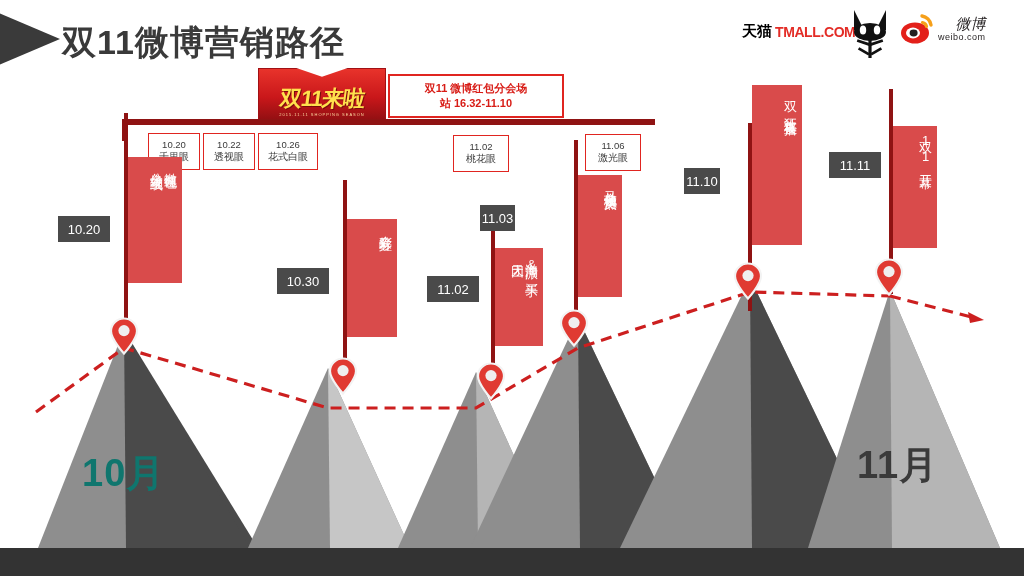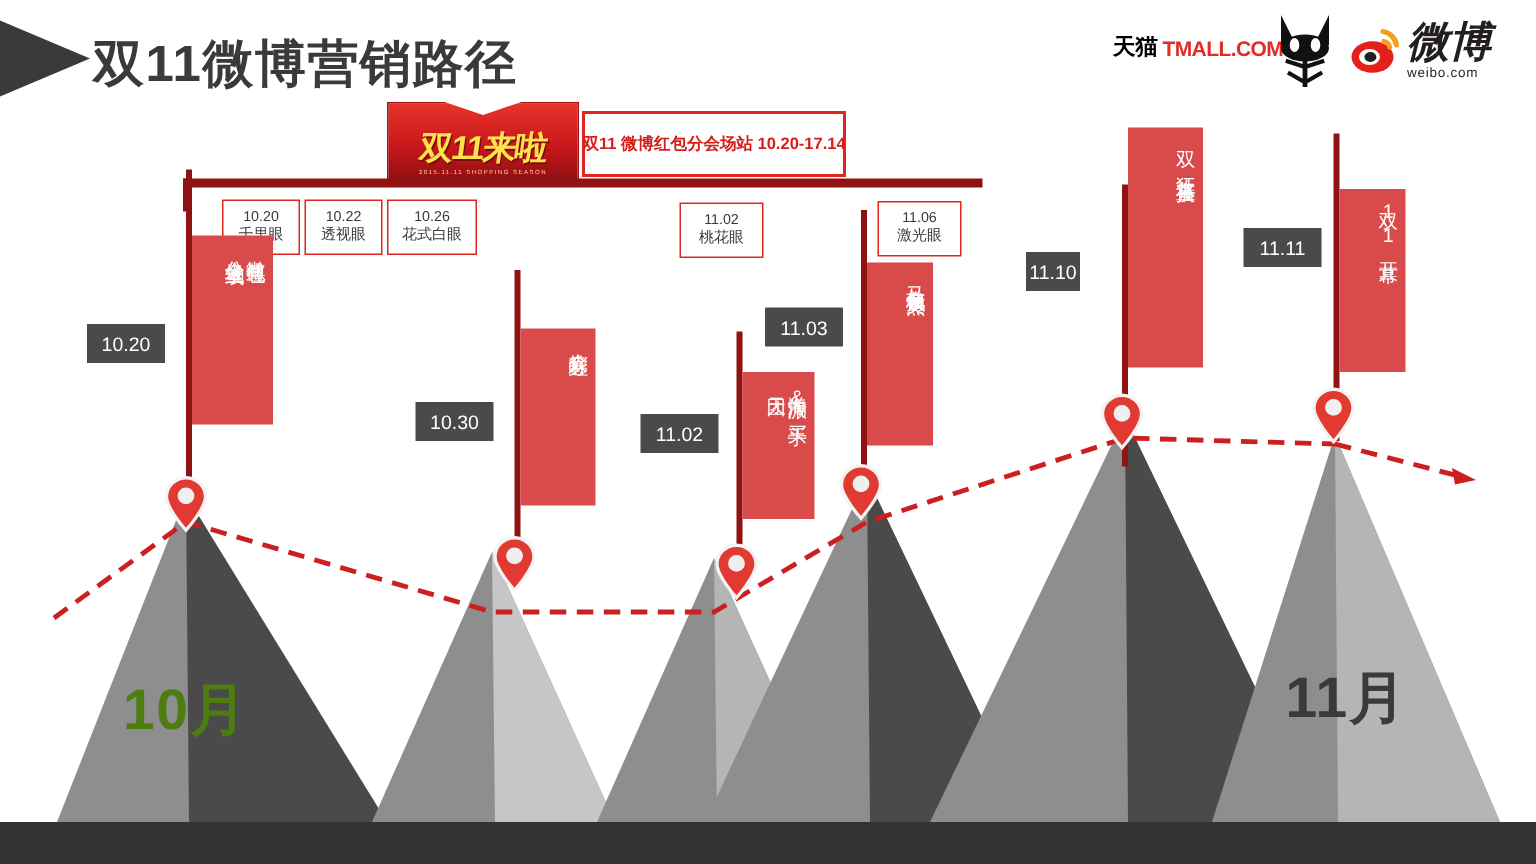--- a/index.html
+++ b/index.html
@@ -19,38 +19,38 @@
          letter-spacing:1px;white-space:nowrap;}
 
   
   .tmall-logo{position:absolute;left:742px;top:22px;display:flex;align-items:center;gap:3px;}
   .tmall-cn{font-size:15px;font-weight:bold;color:#000000;}
   .tmall-en{font-size:14px;font-weight:bold;color:#e32c26;letter-spacing:-0.4px;}
   .tmall-cat{position:absolute;left:852px;top:8px;width:36px;height:52px;}
   .weibo-logo{position:absolute;left:900px;top:14px;display:flex;align-items:center;gap:4px;}
   .weibo-eye{width:34px;height:30px;}
   .weibo-txt{display:flex;flex-direction:column;line-height:1;}
-  .weibo-cn{font-size:28px;font-weight:bold;color:#231f20;font-style:italic;text-align:right;}
+  .weibo-cn{font-size:15px;font-weight:normal;color:#231f20;font-style:italic;text-align:right;}
   .weibo-en{font-size:9px;color:#231f20;letter-spacing:0.5px;margin-top:2px;}
 
   
   .d11badge{position:absolute;left:258px;top:68px;width:128px;height:54px;
             background:linear-gradient(180deg,#e8332b 0%,#c9171a 55%,#8f0f12 100%);
             border:1px solid #a11014;box-sizing:border-box;
             display:flex;align-items:center;justify-content:center;
             clip-path:polygon(0 0,30% 0,50% 16%,70% 0,100% 0,100% 100%,0 100%);}
   .d11txt{font-size:22px;font-weight:bold;color:#ffe14d;text-shadow:1px 1px 0 #7a0b0c;
           transform:skewX(-8deg);letter-spacing:-1px;margin-top:8px;}
   .d11sub{position:absolute;bottom:4px;left:0;width:100%;text-align:center;
           font-size:4px;color:#ffd9a0;letter-spacing:1px;}
 
   
   .callout{position:absolute;left:388px;top:74px;width:176px;height:44px;background:#fff;
            border:2px solid #e02520;box-sizing:border-box;
-           display:flex;flex-direction:row;align-items:center;justify-content:center;}
+           display:flex;flex-direction:column;align-items:center;justify-content:center;}
   .callout span{font-size:11px;font-weight:bold;color:#d81d17;line-height:1.35;white-space:nowrap;}
 
   
   .tl-bar{position:absolute;left:122px;top:119px;width:533px;height:6px;background:#8f1313;}
   .tl-cap{position:absolute;left:122px;top:119px;width:6px;height:22px;background:#8f1313;}
 
   
   .datebox{position:absolute;background:#fff;border:1.5px solid #e02520;box-sizing:border-box;
            display:flex;flex-direction:column;align-items:center;justify-content:center;}
   .datebox .d{font-size:9.5px;color:#3a3a3a;line-height:1.25;}
@@ -65,21 +65,21 @@
   .vcol{writing-mode:vertical-rl;text-orientation:upright;color:#fff;font-size:13px;
         line-height:1.08;letter-spacing:1px;white-space:nowrap;}
   .datechip{position:absolute;background:#4a4a4a;color:#fff;font-size:13px;
             display:flex;align-items:center;justify-content:center;height:26px;}
 
   
   .pin{position:absolute;width:30px;height:38px;}
 
   
   .month{position:absolute;font-size:38px;font-weight:bold;letter-spacing:1px;}
-  #m10{left:82px;top:448px;color:#4d7c0f;}
+  #m10{left:82px;top:448px;color:#0f766e;}
   #m11{left:857px;top:440px;color:#3a3a3a;}
 
   svg{display:block;overflow:visible;}
 </style>
 </head>
 <body>
 
 <div id="stage">
 
   <svg id="mountains" viewBox="0 0 1024 576" preserveAspectRatio="none">
@@ -140,21 +140,21 @@
     </div>
   </div>
 
   <div class="d11badge">
     <span class="d11txt">双11来啦</span>
     <span class="d11sub">2015.11.11   SHOPPING SEASON</span>
   </div>
 
   <div class="callout">
     <span>双11  微博红包分会场</span>
-    <span>站 10.20-17.14</span>
+    <span>站 16.32-11.10</span>
   </div>
 
   <div class="tl-bar"></div>
   <div class="tl-cap"></div>
 
   <div id="dateboxes">
       <div class="datebox" style="left: 148px; top: 133px; width: 52px; height: 37px;">
         <span class="d">10.20</span>
         <span class="n">千里眼</span>
       </div>
@@ -216,21 +216,21 @@
   <path d="M15 1.5 C7.8 1.5 2 7.2 2 14.2 C2 22 15 36.5 15 36.5 C15 36.5 28 22 28 14.2 C28 7.2 22.2 1.5 15 1.5 Z" fill="#e03a32" stroke="#f3f3f3" stroke-width="2.2"></path>
   <circle cx="15" cy="13.6" r="5.6" fill="#efefef"></circle>
         </svg>
       </div>
       <div class="flag" style="left: 574px; top: 140px; width: 50px; height: 196px;">
         <div class="pole" style="height: 196px;"></div>
         <div class="banner" style="top: 35px; width: 44px; height: 122px;">
           <span class="vcol">马总会博预文热</span>
         </div>
       </div>
-      <div class="datechip" style="left: 510px; top: 205px; width: 52px;">11.03</div>
+      <div class="datechip" style="left: 480px; top: 205px; width: 35px;">11.03</div>
       <div class="pin" style="left: 559px; top: 309px;">
         <svg viewBox="0 0 30 38">
   <path d="M15 1.5 C7.8 1.5 2 7.2 2 14.2 C2 22 15 36.5 15 36.5 C15 36.5 28 22 28 14.2 C28 7.2 22.2 1.5 15 1.5 Z" fill="#e03a32" stroke="#f3f3f3" stroke-width="2.2"></path>
   <circle cx="15" cy="13.6" r="5.6" fill="#efefef"></circle>
         </svg>
       </div>
       <div class="flag" style="left: 748px; top: 123px; width: 56px; height: 188px;">
         <div class="pole" style="height: 188px;"></div>
         <div class="banner" style="top: -38px; width: 50px; height: 160px;">
           <span class="vcol">双  狂欢夜直播</span>

